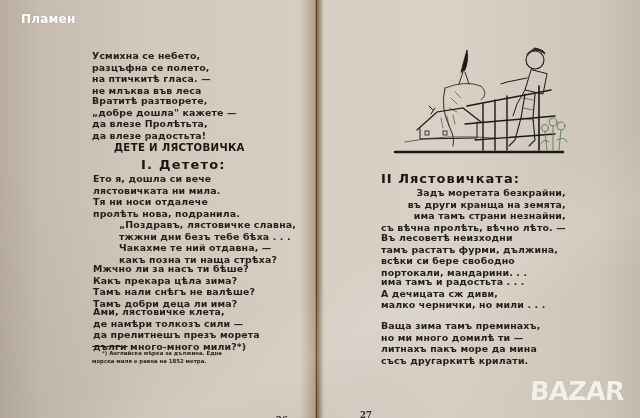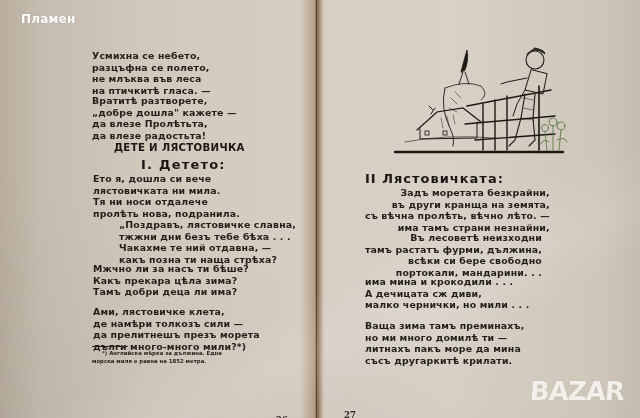--- a/index.html
+++ b/index.html
@@ -32,21 +32,21 @@
     text-shadow: 0 0 2px rgba(0,0,0,0.15);
   }
   .watermark-bazar {
     position: absolute; left: 530px; top: 376px;
     font-family: "DejaVu Sans", sans-serif; font-weight: bold;
     font-size: 26px; color: #f3f0ec; letter-spacing: -1px;
     transform: skewX(-4deg);
     text-shadow: 0 0 1px rgba(0,0,0,0.2);
   }
   .page-left { position: absolute; left: 0; top: 0; width: 315px; height: 388px; }
-  .page-right { position: absolute; left: 302px; top: 0; width: 322px; height: 348px; }
+  .page-right { position: absolute; left: 318px; top: 0; width: 322px; height: 348px; }
   .stanza { position: absolute; }
   .line {
     display: block; font-size: 9.4px; line-height: 11.6px;
     font-weight: bold; white-space: nowrap; color: #221e1a;
     letter-spacing: 0.15px;
   }
   .title {
     position: absolute; font-size: 10.2px; font-weight: bold;
     letter-spacing: 0.3px; white-space: nowrap; color: #1a1714;
   }
@@ -79,22 +79,22 @@
 <body>
 
 <div class="spread">
   <div class="gutter"></div>
   <div class="crease"></div>
 
   <div class="page-left">
     <div class="stanza" style="left:92px; top:50px;">
       <span class="line">Усмихна се небето,</span>
       <span class="line">разцъфна се полето,</span>
+      <span class="line">на птичкитѣ гласа. —</span>
       <span class="line">не млъква във леса</span>
-      <span class="line">на птичкитѣ гласа. —</span>
     </div>
     <div class="stanza" style="left:92px; top:95px;">
       <span class="line">Вратитѣ разтворете,</span>
       <span class="line">„добре дошла" кажете —</span>
       <span class="line">да влезе Пролѣтьта,</span>
       <span class="line">да влезе радостьта!</span>
     </div>
 
     <div class="dot" style="left:145px; top:136px;"></div>
 
@@ -109,20 +109,21 @@
     </div>
     <div class="stanza" style="left:93px; top:219px;margin-left:26px;">
       <span class="line">„Поздравъ, лястовичке славна,</span>
       <span class="line">тжжни дни безъ тебе бѣха . . .</span>
       <span class="line">Чакахме те ний отдавна, —</span>
       <span class="line">какъ позна ти наща стрѣха?</span>
     </div>
     <div class="stanza" style="left:93px; top:263px;">
       <span class="line">Мжчно ли за насъ ти бѣше?</span>
       <span class="line">Какъ прекара цѣла зима?</span>
+      <span class="line">Тамъ нали снѣгъ не валѣше?</span>
       <span class="line">Тамъ добри деца ли има?</span>
     </div>
     <div class="stanza" style="left:93px; top:306px;">
       <span class="line">Ами, лястовичке клета,</span>
       <span class="line">де намѣри толкозъ сили —</span>
       <span class="line">да прелитнешъ презъ морета</span>
       <span class="line">дълги много-много мили?*)</span>
     </div>
 
     <div class="footnote-rule"></div>
@@ -184,31 +185,31 @@
       </g>
     </g>
   </svg>
 
   <div class="page-right" style="pointer-events:none;">
     <div class="subtitle" style="left:63px; top:171px; letter-spacing:1px;">II Лястовичката:</div>
 
     <div class="stanza" style="left:63px; top:187px;text-align:right;">
       <span class="line">Задъ моретата безкрайни,</span>
       <span class="line">въ други кранща на земята,</span>
+      <span class="line">има тамъ страни незнайни,</span>
       <span class="line">съ вѣчна пролѣть, вѣчно лѣто. —</span>
-      <span class="line">има тамъ страни незнайни,</span>
-    </div>
-    <div class="stanza" style="left:63px; top:232px;text-align:right;">
+    </div>
+    <div class="stanza" style="left:63px; top:232px;">
       <span class="line">Въ лесоветѣ неизходни</span>
       <span class="line">тамъ растатъ фурми, дължина,</span>
       <span class="line">всѣки си бере свободно</span>
       <span class="line">портокали, мандарини. . .</span>
     </div>
     <div class="stanza" style="left:63px; top:276px;">
-      <span class="line">има мина и крокодили . . .</span>
+      <span class="line">има тамъ и радостьта . . .</span>
       <span class="line">А дечицата сж диви,</span>
       <span class="line">малко чернички, но мили . . .</span>
     </div>
     <div class="stanza" style="left:63px; top:320px;">
       <span class="line">Ваща зима тамъ преминахъ,</span>
       <span class="line">но ми много домилѣ ти —</span>
       <span class="line">литнахъ пакъ море да мина</span>
       <span class="line">съсъ другаркитѣ крилати.</span>
     </div>
   </div>

